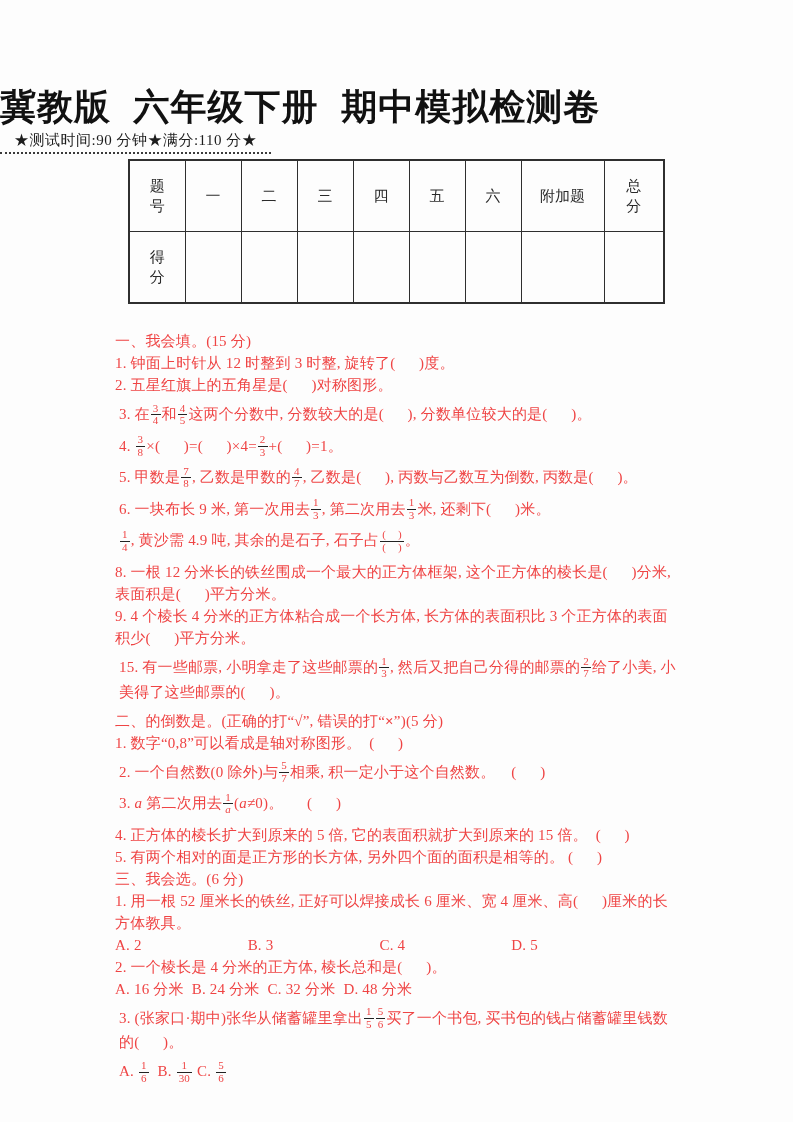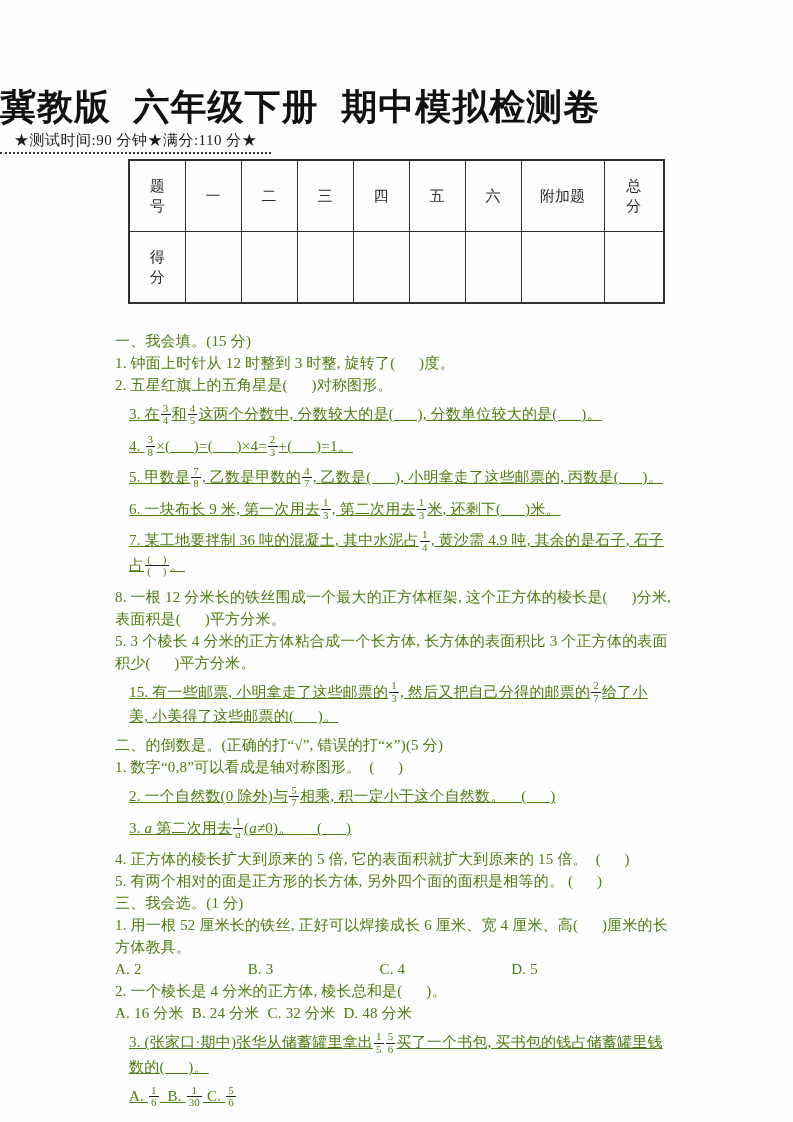--- a/index.html
+++ b/index.html
@@ -45,25 +45,25 @@
     height: 20px;
     text-align: center;
     padding: 15px;
     line-height: 20px;
   }
   .content {
     width: 565px;
     margin: 26px 0 0 115px;
     font-size: 15px;
     line-height: 22px;
-    color: #4d7c0f;
+    color: #ef4444;
     letter-spacing: 0.2px;
   }
   .line { margin: 0; white-space: pre-wrap; }
-  .line.tall { margin: 7px 14px; text-decoration: underline; }
+  .line.tall { margin: 7px 4px; }
   .frac {
     display: inline-flex;
     flex-direction: column;
     align-items: center;
     vertical-align: middle;
     line-height: 1.05;
     font-size: 11px;
     margin: 0 1px;
     position: relative;
     top: -1px;
@@ -123,37 +123,37 @@
     </tbody>
   </table>
 
   <div class="content">
       <div>
         <p class="line"><span>一、我会填。(15 分)</span></p>
         <p class="line"><span>1. 钟面上时针从 12 时整到 3 时整, 旋转了(      )度。</span></p>
         <p class="line"><span>2. 五星红旗上的五角星是(      )对称图形。</span></p>
         <p class="line tall"><span>3. 在</span><span class="frac"><span class="n">3</span><span class="d">4</span></span><span>和</span><span class="frac"><span class="n">4</span><span class="d">5</span></span><span>这两个分数中, 分数较大的是(      ), 分数单位较大的是(      )。</span></p>
         <p class="line tall"><span>4. </span><span class="frac"><span class="n">3</span><span class="d">8</span></span><span>×(      )=(      )×4=</span><span class="frac"><span class="n">2</span><span class="d">3</span></span><span>+(      )=1。</span></p>
-        <p class="line tall"><span>5. 甲数是</span><span class="frac"><span class="n">7</span><span class="d">8</span></span><span>, 乙数是甲数的</span><span class="frac"><span class="n">4</span><span class="d">7</span></span><span>, 乙数是(      ), 小明拿走了这些邮票的, 丙数是(      )。</span></p>
+        <p class="line tall"><span>5. 甲数是</span><span class="frac"><span class="n">7</span><span class="d">8</span></span><span>, 乙数是甲数的</span><span class="frac"><span class="n">4</span><span class="d">7</span></span><span>, 乙数是(      ), 丙数与乙数互为倒数, 丙数是(      )。</span></p>
         <p class="line tall"><span>6. 一块布长 9 米, 第一次用去</span><span class="frac"><span class="n">1</span><span class="d">3</span></span><span>, 第二次用去</span><span class="frac"><span class="n">1</span><span class="d">3</span></span><span>米, 还剩下(      )米。</span></p>
-        <p class="line tall"><span>7. 某工地要拌制 36 吨的混凝土, 其中水泥占</span><span class="frac"><span class="n">1</span><span class="d">4</span></span><span>, 黄沙需 4.9 吨, 其余的是石子, 石子占</span><span class="frac"><span class="n">(    )</span><span class="d">(    )</span></span><span>。</span></p>
+        <p class="line tall"><span class="frac"><span class="n">1</span><span class="d">4</span></span><span>, 黄沙需 4.9 吨, 其余的是石子, 石子占</span><span class="frac"><span class="n">(    )</span><span class="d">(    )</span></span><span>。</span></p>
         <p class="line"><span>8. 一根 12 分米长的铁丝围成一个最大的正方体框架, 这个正方体的棱长是(      )分米, 表面积是(      )平方分米。</span></p>
-        <p class="line"><span>5. 3 个棱长 4 分米的正方体粘合成一个长方体, 长方体的表面积比 3 个正方体的表面积少(      )平方分米。</span></p>
+        <p class="line"><span>9. 4 个棱长 4 分米的正方体粘合成一个长方体, 长方体的表面积比 3 个正方体的表面积少(      )平方分米。</span></p>
         <p class="line tall"><span>15. 有一些邮票, 小明拿走了这些邮票的</span><span class="frac"><span class="n">1</span><span class="d">3</span></span><span>, 然后又把自己分得的邮票的</span><span class="frac"><span class="n">2</span><span class="d">7</span></span><span>给了小美, 小美得了这些邮票的(      )。</span></p>
       </div>
       <div>
         <p class="line"><span>二、的倒数是。(正确的打“√”, 错误的打“</span><b>×</b><span>”)(5 分)</span></p>
         <p class="line"><span>1. 数字“0,8”可以看成是轴对称图形。  (      )</span></p>
         <p class="line tall"><span>2. 一个自然数(0 除外)与</span><span class="frac"><span class="n">5</span><span class="d">7</span></span><span>相乘, 积一定小于这个自然数。    (      )</span></p>
         <p class="line tall"><span>3. </span><i>a</i><span> 第二次用去</span><span class="frac"><span class="n">1</span><span class="d it">a</span></span><span>(</span><i>a</i><span>≠0)。      (      )</span></p>
         <p class="line"><span>4. 正方体的棱长扩大到原来的 5 倍, 它的表面积就扩大到原来的 15 倍。  (      )</span></p>
         <p class="line"><span>5. 有两个相对的面是正方形的长方体, 另外四个面的面积是相等的。 (      )</span></p>
       </div>
       <div>
-        <p class="line"><span>三、我会选。(1 分)</span></p>
+        <p class="line"><span>三、我会选。(6 分)</span></p>
         <p class="line"><span>1. 用一根 52 厘米长的铁丝, 正好可以焊接成长 6 厘米、宽 4 厘米、高(      )厘米的长方体教具。</span></p>
         <p class="line"><span>A. 2</span><span class="sp" style="width: 106px;"></span><span>B. 3</span><span class="sp" style="width: 106px;"></span><span>C. 4</span><span class="sp" style="width: 106px;"></span><span>D. 5</span></p>
         <p class="line"><span>2. 一个棱长是 4 分米的正方体, 棱长总和是(      )。</span></p>
         <p class="line"><span>A. 16 分米</span><span class="sp" style="width: 8px;"></span><span>B. 24 分米</span><span class="sp" style="width: 8px;"></span><span>C. 32 分米</span><span class="sp" style="width: 8px;"></span><span>D. 48 分米</span></p>
         <p class="line tall"><span>3. (张家口·期中)张华从储蓄罐里拿出</span><span class="frac"><span class="n">1</span><span class="d">5</span></span><span class="frac"><span class="n">5</span><span class="d">6</span></span><span>买了一个书包, 买书包的钱占储蓄罐里钱数的(      )。</span></p>
         <p class="line tall"><span>A. </span><span class="frac"><span class="n">1</span><span class="d">6</span></span><span>  B. </span><span class="frac"><span class="n">1</span><span class="d">30</span></span><span> C. </span><span class="frac"><span class="n">5</span><span class="d">6</span></span></p>
       </div>
     </div>
 
 </div>

